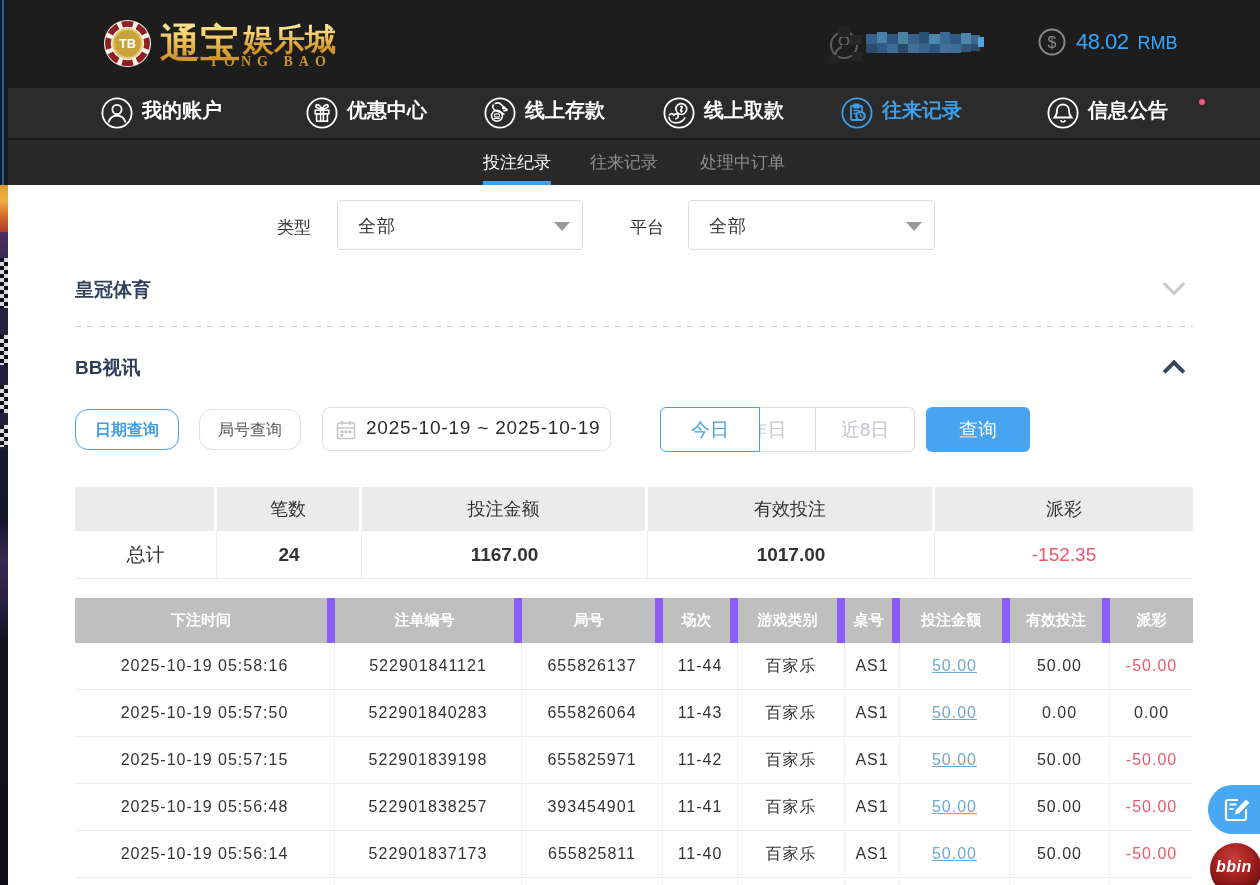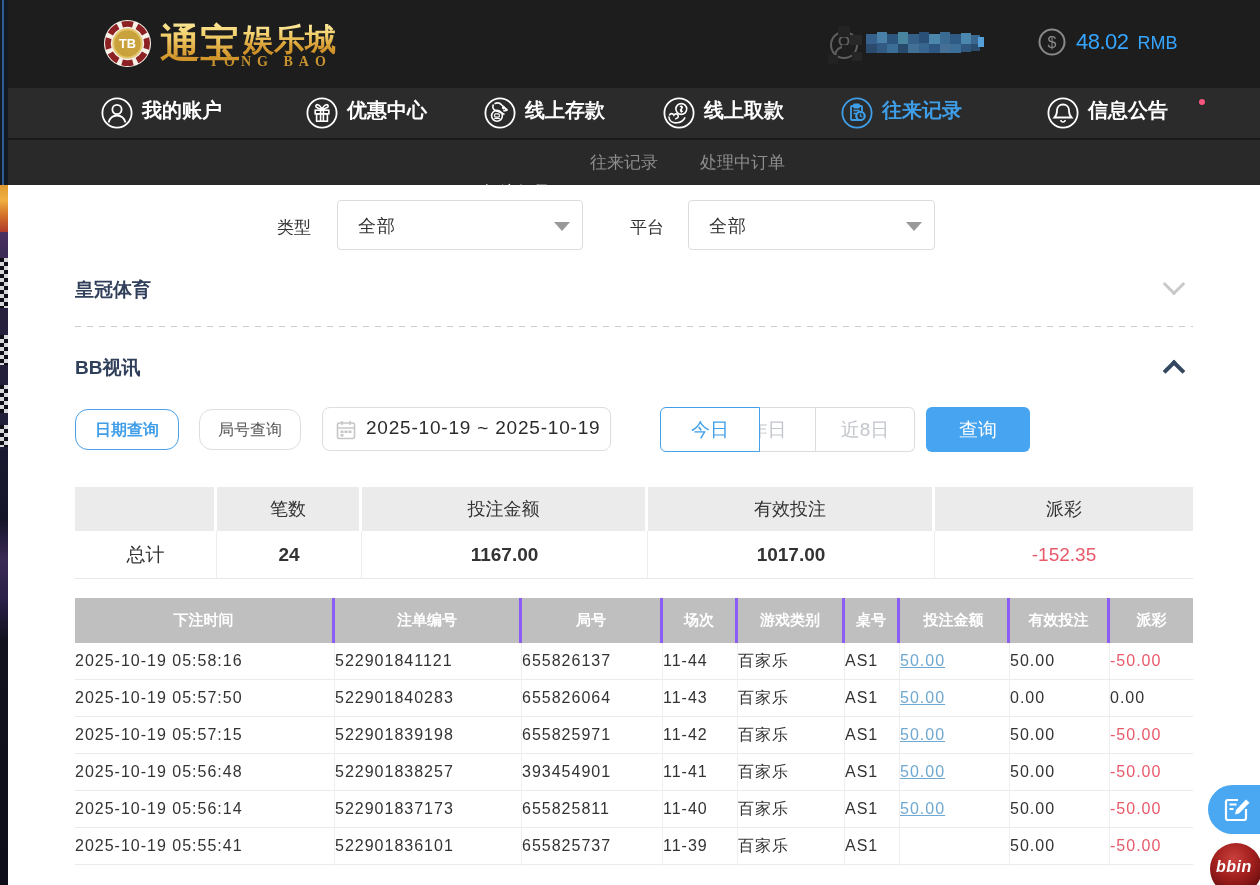--- a/index.html
+++ b/index.html
@@ -82,23 +82,23 @@
 #sum { position:absolute; left:75px; top:487px; width:1118px; border-collapse:separate; border-spacing:0; table-layout:fixed; }
 #sum th { background:#ebebeb; height:44px; font-size:18px; font-weight:normal; color:#333; border-right:3px solid #fff; }
 #sum th:last-child { border-right:none; }
 #sum td { background:#fff; height:48px; font-size:19px; color:#333; text-align:center; border-right:1px solid #ededed; border-bottom:1px solid #e8e8e8; }
 #sum td:last-child { border-right:none; }
 #sum td.b { font-weight:bold; }
 .red, #sum td.red, #dt td.red { color:#e8596a !important; }
 
 
 #dt { position:absolute; left:75px; top:598px; width:1118px; border-collapse:separate; border-spacing:0; table-layout:fixed; }
-#dt th { background:#bfbfbf; height:45px; font-size:15px; color:#fff; font-weight:bold; border-right:3px solid #8b5cf6; }
+#dt th { background:#bfbfbf; height:45px; font-size:15px; color:#fff; font-weight:bold; border-right:8px solid #8b5cf6; }
 #dt th:last-child { border-right:none; }
-#dt td { background:#fff; height:37px; font-size:16px; letter-spacing:1px; color:#333; border-right:1px solid #efefef; border-bottom:1px solid #ebebeb; }
+#dt td { background:#fff; height:47px; font-size:16px; letter-spacing:1px; color:#333; text-align:center; border-right:1px solid #efefef; border-bottom:1px solid #ebebeb; }
 #dt td:last-child { border-right:none; }
 #dt a { color:#6fa8d0; text-decoration:underline; }
 
 
 #fedit { position:absolute; left:1208px; top:785px; width:80px; height:49px; border-radius:25px; background:#4aa8f2; }
 #fbbin { position:absolute; left:1210px; top:843px; width:52px; height:52px; border-radius:50%;
  background:radial-gradient(circle at 45% 30%, #c9403c 0%, #a3201e 40%, #6f0f10 75%, #580a0c 100%); }
 #fbbin span { position:absolute; left:6px; top:15px; color:#fff; font-style:italic; font-weight:bold; font-size:16px; letter-spacing:0.5px; font-family:"Liberation Sans",sans-serif;}
 </style>
 </head>
@@ -229,21 +229,21 @@
   </div>
   <div class="nitem" style="left:1047px;">
     <svg width="32" height="32" viewBox="0 0 32 32" fill="none" stroke="#fff" stroke-width="1.8">
       <circle cx="16" cy="16" r="14.6"></circle>
       <path d="M16 7.5 c3.8 0 6 2.8 6 6 c0 4 1.5 6 2.5 7 l-17 0 c1-1 2.5-3 2.5-7 c0-3.2 2.2-6 6-6 z"></path>
       <path d="M13.8 23 c0.3 2.8 4.1 2.8 4.4 0" stroke-width="1.5"></path>
     </svg>信息公告
   </div>
   <div id="reddot"></div>
 
-  <div class="tab on" style="left:483px;margin-top:30px;">投注纪录</div>
+  <div class="tab on" style="left:483px;">投注纪录</div>
   <div class="tab" style="left:590px;">往来记录</div>
   <div class="tab" style="left:700px;">处理中订单</div>
 
   <div class="flabel" style="left:277px;">类型</div>
   <div class="fsel" style="left:337px; width:246px;">
       <span class="v">全部</span>
       <span class="caret"></span>
     </div>
   <div class="flabel" style="left:630px;">平台</div>
   <div class="fsel" style="left:688px; width:247px;">

